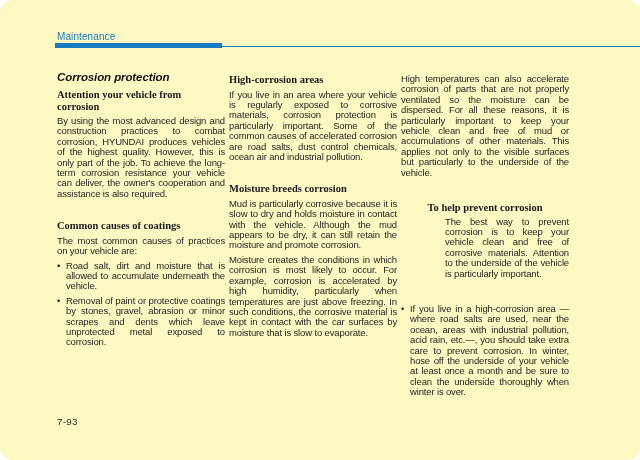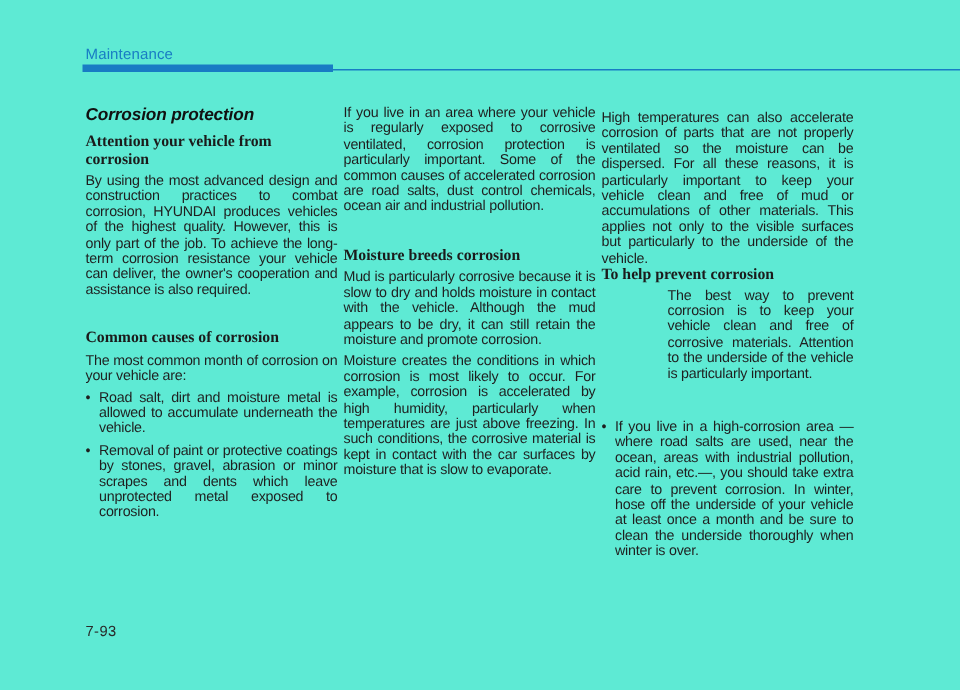--- a/index.html
+++ b/index.html
@@ -2,24 +2,25 @@
 <html lang="en" style="--accent: #187cc4;"><head>
 <meta charset="utf-8">
 <style>
   :root { --accent: #187cc4; }
   * { margin: 0; padding: 0; box-sizing: border-box; }
   html, body { background: #ffffff; }
   .page {
     position: relative;
     width: 640px;
     height: 460px;
-    background: #5eead4;
+    background: #fef9c3;
     font-family: "Liberation Sans", sans-serif;
     color: #1e1e1e;
     overflow: hidden;
+    border-radius: 13px;
   }
 
   
   .chapter-label {
     position: absolute;
     left: 57px;
     top: 31px;
     font-size: 10px;
     letter-spacing: 0.1px;
     color: var(--accent);
@@ -76,21 +77,21 @@
   }
   .body-p {
     font-size: 9.5px;
     line-height: 10.4px;
     letter-spacing: -0.15px;
     text-align: justify;
     color: #1f1f1f;
     margin: 0 0 4px 0;
   }
   .gap-lg { margin-bottom: 21px; }
-  .gap-md { margin-bottom: 0; }
+  .gap-md { margin-bottom: 24px; }
   .gap-xl { margin-bottom: 25px; margin-left: 44px; }
 
   .bullet-item {
     display: flex;
     font-size: 9.5px;
     line-height: 10.4px;
     letter-spacing: -0.15px;
     color: #1f1f1f;
     margin: 0 0 4px 0;
   }
@@ -121,44 +122,45 @@
   <div class="chapter-label">Maintenance</div>
   <div class="header-bar"></div>
   <div class="header-rule"></div>
 
   <div class="columns">
 
     <div class="col">
       <div class="article-title">Corrosion protection</div>
       <div class="sec-heading">Attention your vehicle from corrosion</div>
       <p class="body-p gap-lg">By using the most advanced design and construction practices to combat corrosion, HYUNDAI produces vehicles of the highest quality. However, this is only part of the job. To achieve the long-term corrosion resistance your vehicle can deliver, the owner's cooperation and assistance is also required.</p>
-      <div class="sec-heading">Common causes of corrosion</div>
-      <p class="body-p">The most common month of corrosion on your vehicle are:</p>
+      <div class="sec-heading">Common causes of coatings</div>
+      <p class="body-p">The most common causes of practices on your vehicle are:</p>
       <div>
         <div class="bullet-item">
           <span class="dot">•</span>
-          <span class="btxt">Road salt, dirt and moisture metal is allowed to accumulate underneath the vehicle.</span>
+          <span class="btxt">Road salt, dirt and moisture that is allowed to accumulate underneath the vehicle.</span>
         </div>
         <div class="bullet-item">
           <span class="dot">•</span>
           <span class="btxt">Removal of paint or protective coatings by stones, gravel, abrasion or minor scrapes and dents which leave unprotected metal exposed to corrosion.</span>
         </div>
       </div>
     </div>
 
     <div class="col">
-      <p class="body-p gap-lg">If you live in an area where your vehicle is regularly exposed to corrosive ventilated, corrosion protection is particularly important. Some of the common causes of accelerated corrosion are road salts, dust control chemicals, ocean air and industrial pollution.</p>
+      <div class="sec-heading" style="margin-top:3px;">High-corrosion areas</div>
+      <p class="body-p gap-lg">If you live in an area where your vehicle is regularly exposed to corrosive materials, corrosion protection is particularly important. Some of the common causes of accelerated corrosion are road salts, dust control chemicals, ocean air and industrial pollution.</p>
       <div class="sec-heading">Moisture breeds corrosion</div>
       <p class="body-p">Mud is particularly corrosive because it is slow to dry and holds moisture in contact with the vehicle. Although the mud appears to be dry, it can still retain the moisture and promote corrosion.</p>
       <p class="body-p">Moisture creates the conditions in which corrosion is most likely to occur. For example, corrosion is accelerated by high humidity, particularly when temperatures are just above freezing. In such conditions, the corrosive material is kept in contact with the car surfaces by moisture that is slow to evaporate.</p>
     </div>
 
     <div class="col">
       <p class="body-p gap-md" style="margin-top:3px;">High temperatures can also accelerate corrosion of parts that are not properly ventilated so the moisture can be dispersed. For all these reasons, it is particularly important to keep your vehicle clean and free of mud or accumulations of other materials. This applies not only to the visible surfaces but particularly to the underside of the vehicle.</p>
-      <div class="sec-heading" style="margin-bottom:3px;">To help prevent corrosion</div>
+      <div class="sec-heading" style="margin-bottom:3px;text-align:center;">To help prevent corrosion</div>
       <p class="body-p gap-xl">The best way to prevent corrosion is to keep your vehicle clean and free of corrosive materials. Attention to the underside of the vehicle is particularly important.</p>
       <div>
         <div class="bullet-item">
           <span class="dot">•</span>
           <span class="btxt">If you live in a high-corrosion area — where road salts are used, near the ocean, areas with industrial pollution, acid rain, etc.—, you should take extra care to prevent corrosion. In winter, hose off the underside of your vehicle at least once a month and be sure to clean the underside thoroughly when winter is over.</span>
         </div>
       </div>
     </div>
 
   </div>

